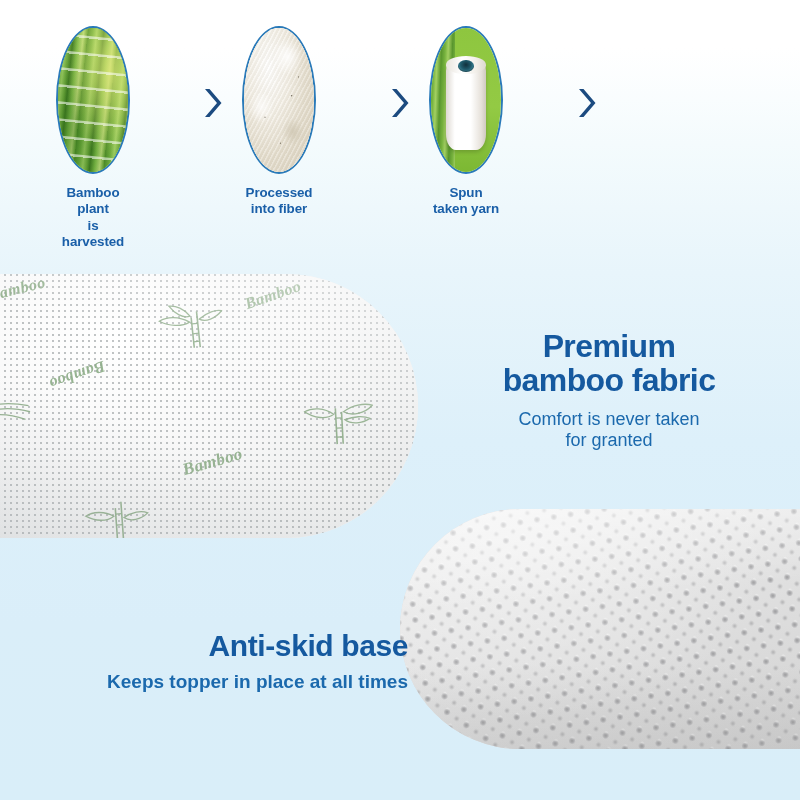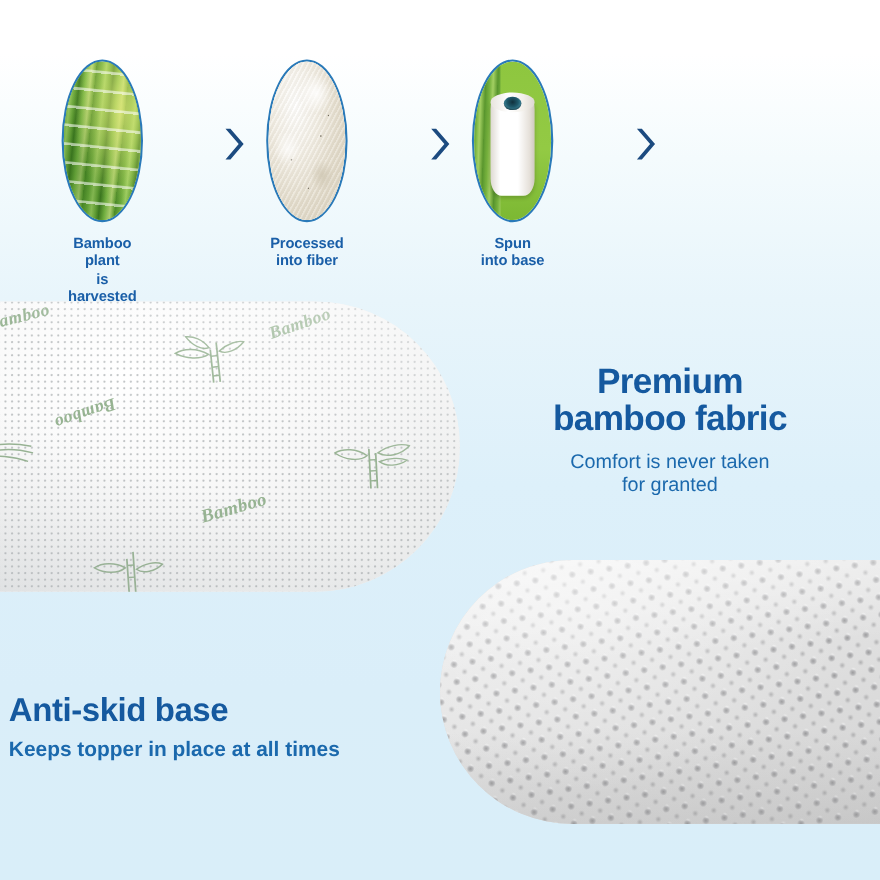--- a/index.html
+++ b/index.html
@@ -27,21 +27,20 @@
         #d9eef9 100%);
     overflow: hidden;
   }
 
   
   #process-strip {
     position: absolute;
     left: 0; top: 0;
     width: 800px;
     height: 265px;
-    margin-top: 28px;
   }
 
   .process-step {
     position: absolute;
     top: 26px;
     width: 74px;
     text-align: center;
   }
   .step-circle {
     position: relative;
@@ -296,21 +295,21 @@
     line-height: 1.16;
     color: #1b69ad;
     white-space: pre-line;
   }
 
   #antiskid-block {
     position: absolute;
     left: 8px;
     top: 630px;
     width: 400px;
-    text-align: left;
+    text-align: right;
   }
   .headline-2 {
     font-size: 30px;
     font-weight: 700;
     line-height: 1.06;
     letter-spacing: -0.4px;
     color: #15599f;
   }
   .subline-2 {
     margin-top: 9px;
@@ -355,21 +354,21 @@
       </svg>
     </span>
 
     <div class="process-step" style="left:429px;">
       <div class="step-circle">
         <div class="step-media media-yarn">
           <div class="spool"></div>
         </div>
       </div>
       <div class="step-label">Spun
-into base</div>
+taken yarn</div>
     </div>
 
     <span class="chevron" style="left:572px;">
       <svg viewBox="0 0 26 34" width="26" height="34" aria-hidden="true">
         <path d="M7 3 L19 17 L7 31 L11.5 31 L23.5 17 L11.5 3 Z" fill="#1c4b80"></path>
       </svg>
     </span>
 
   </div>
 

